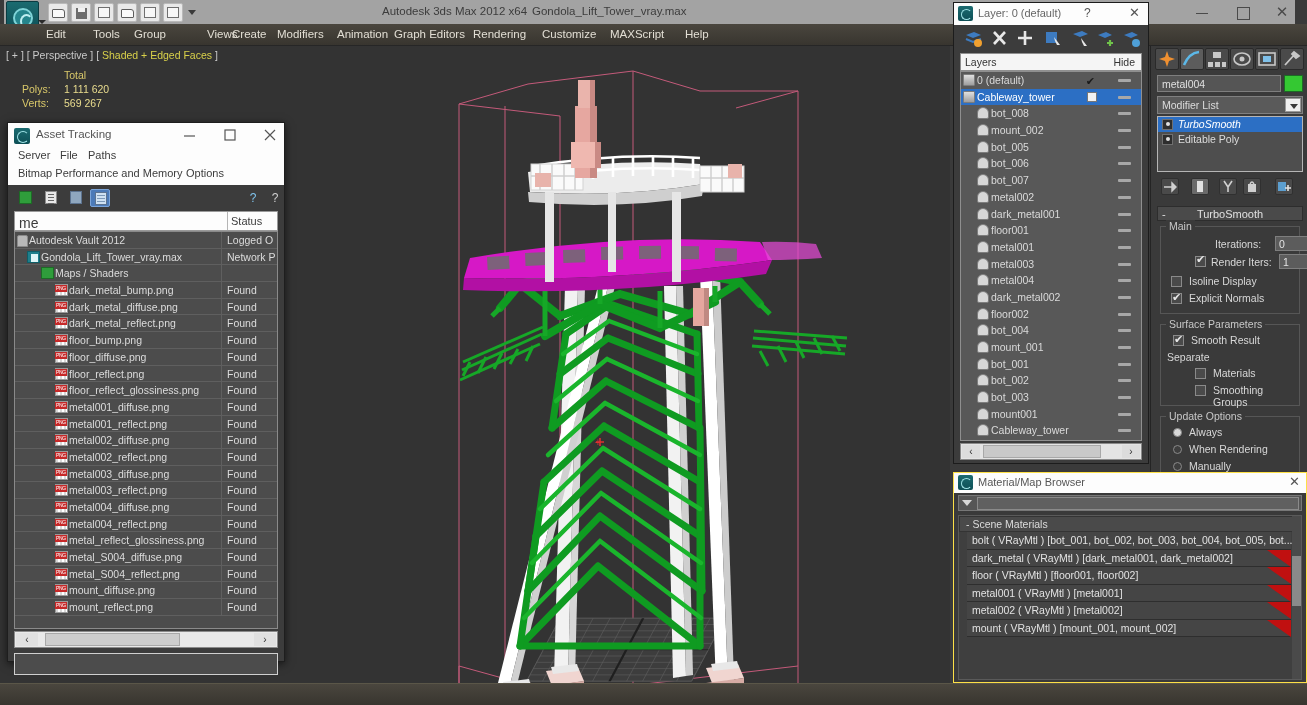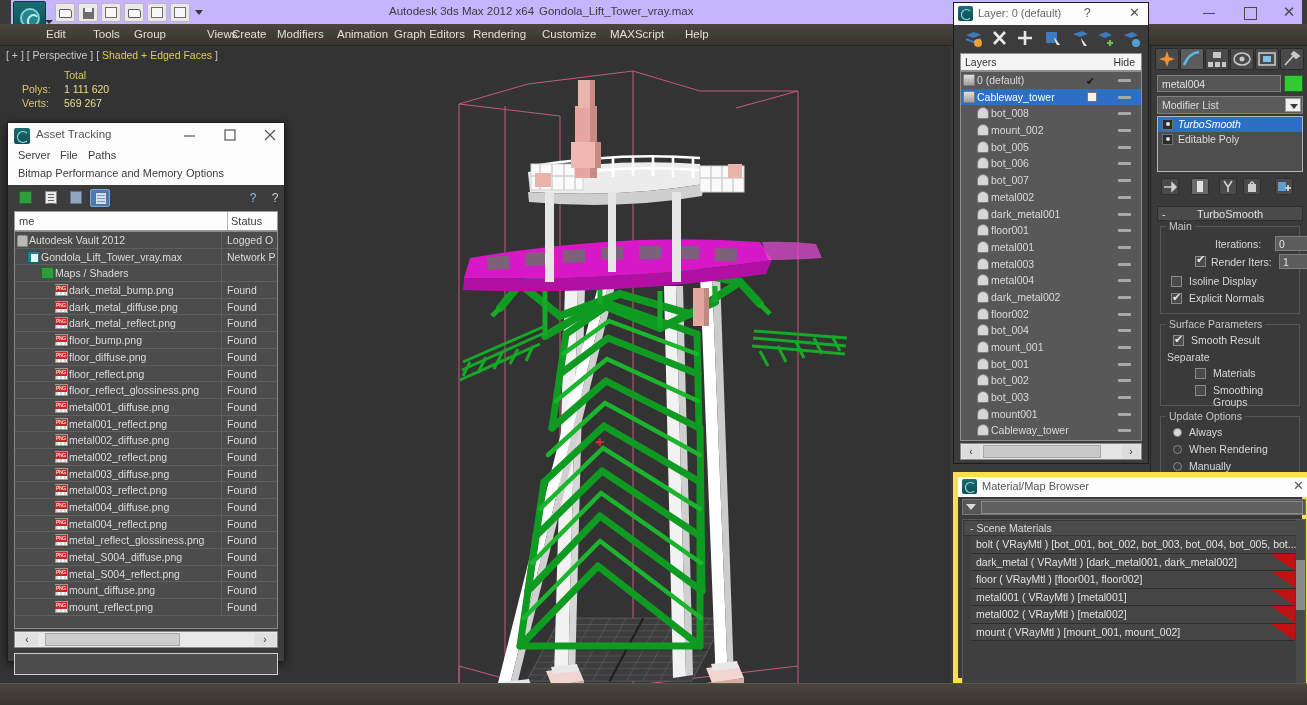--- a/index.html
+++ b/index.html
@@ -1,22 +1,22 @@
 <!DOCTYPE html>
 <html><head>
 <meta charset="utf-8">
 <style>
   * { box-sizing: border-box; margin:0; padding:0; }
   html,body { width:1307px; height:705px; overflow:hidden; background:#3a3a3a;
     font-family:"Liberation Sans", sans-serif; font-size:11px; color:#d5d5d5; }
   #app { position:relative; width:1307px; height:705px; }
 
   
-  .titlebar { position:absolute; left:11px; top:0; width:1291px; height:24px;
-    background:#c4b5fd; }
+  .titlebar { position:absolute; left:4px; top:0; width:1291px; height:24px;
+    background:#a3a3a3; }
   .title-text { position:absolute; top:5px; font-size:11.5px; color:#3c3c3c;
     white-space:nowrap; }
   .maxlogo { position:absolute; left:2px; top:1px; width:33px; height:32px;
     background:linear-gradient(#1b6b70,#0d4f56); border:1px solid #0a3b41;
     border-radius:2px; }
   .maxlogo .sw { position:absolute; left:6px; top:6px; width:20px; height:20px;
     border-radius:50%; background:#25858c; border:2px solid #7fd4d8; }
   .maxlogo .sw:after { content:""; position:absolute; left:5px; top:4px;
     width:9px; height:11px; border:2px solid #bfeff2; border-radius:50%;
     border-right-color:transparent; }
@@ -102,21 +102,21 @@
   .icon-list:after{content:"";position:absolute;left:2px;top:2px;right:2px;height:1px;
     box-shadow:0 0 0 0 #555,0 3px 0 #666,0 6px 0 #666,0 9px 0 #666;background:#666;}
   .icon-thumb{position:absolute;left:4px;top:2px;width:12px;height:13px;background:#8fa7bf;border:1px solid #5c7390;}
   .icon-grid{position:absolute;left:4px;top:2px;width:12px;height:13px;background:#cfe1f2;border:1px solid #5c7390;}
   .icon-grid:after{content:"";position:absolute;left:1px;top:2px;right:1px;bottom:1px;
     background:repeating-linear-gradient(#7d99b8 0 1px,transparent 1px 3px);}
   .helpq{position:absolute;top:4px;width:18px;height:18px;color:#cfcfcf;font-size:12px;text-align:center;line-height:18px;}
   .helpq.blue{color:#7fc3ec;}
   .athead { position:absolute; left:6px; top:88px; width:264px; height:20px;
     background:#fdfdfd; border:1px solid #9a9a9a; }
-  .athead .h1 { position:absolute; left:4px; top:3px; font-size:11px; color:#3c3c3c;}
+  .athead .h1 { position:absolute; left:4px; top:3px; font-size:14px; color:#3c3c3c;}
   .athead .h2 { position:absolute; left:216px; top:3px; font-size:11px; color:#3c3c3c;}
   .athead .sep{position:absolute;left:212px;top:0;bottom:0;width:1px;background:#b5b5b5;}
   .atlist { position:absolute; left:6px; top:108px; width:264px; height:398px;
     background:#4c4c4c; border:1px solid #8a8a8a; overflow:hidden; }
   .arow { position:relative; height:16.7px; border-bottom:1px solid #5f5f5f; }
   .arow .nm { position:absolute; top:2px; font-size:10.5px; color:#dcdcdc;
     white-space:nowrap; }
   .arow .st { position:absolute; left:212px; top:2px; font-size:10.5px; color:#dcdcdc;}
   .arow .vsep{position:absolute;left:206px;top:0;bottom:0;width:1px;background:#5f5f5f;}
   .pngic { position:absolute; width:13px; height:12px; top:2px;
@@ -223,21 +223,21 @@
   .cb .bx.on:after{content:"✔";position:absolute;left:0px;top:-3px;font-size:11px;color:#e8e8e8;}
   .cb .tx{position:absolute;left:16px;top:1px;}
   .rb{position:relative;height:17px;font-size:10.5px;color:#d8d8d8;}
   .rb .rd{position:absolute;left:8px;top:3px;width:9px;height:9px;border-radius:50%;
     background:#3e3e3e;border:1px solid #8a8a8a;}
   .rb .rd.on{background:#d8d8d8;}
   .rb .tx{position:absolute;left:24px;top:1px;}
 
   
   .mmb{position:absolute;left:953px;top:472px;width:354px;height:211px;background:#3a3a3a;
-    border:5px solid #fde047;}
+    border:1px solid #fde047;}
   .mmb .tbar{position:absolute;left:0;top:0;width:352px;height:20px;background:#fdfdfd;}
   .mmb .tbar .ic{position:absolute;left:4px;top:2px;width:15px;height:15px;
     background:linear-gradient(#1b6b70,#0d4f56);border-radius:2px;}
   .mmb .tbar .ic:after{content:"";position:absolute;left:3px;top:3px;width:9px;height:9px;
     border:1.5px solid #9fe3e6;border-radius:50%;border-right-color:transparent;}
   .mmb .tbar .ttl{position:absolute;left:24px;top:3px;font-size:11px;color:#555;}
   .mmb .tbar .cl{position:absolute;right:6px;top:1px;font-size:13px;color:#555;}
   .mmbsearch{position:absolute;left:4px;top:22px;width:344px;height:16px;background:#565656;
     border:1px solid #777;}
   .mmbsearch .tri{position:absolute;left:3px;top:4px;width:0;height:0;

